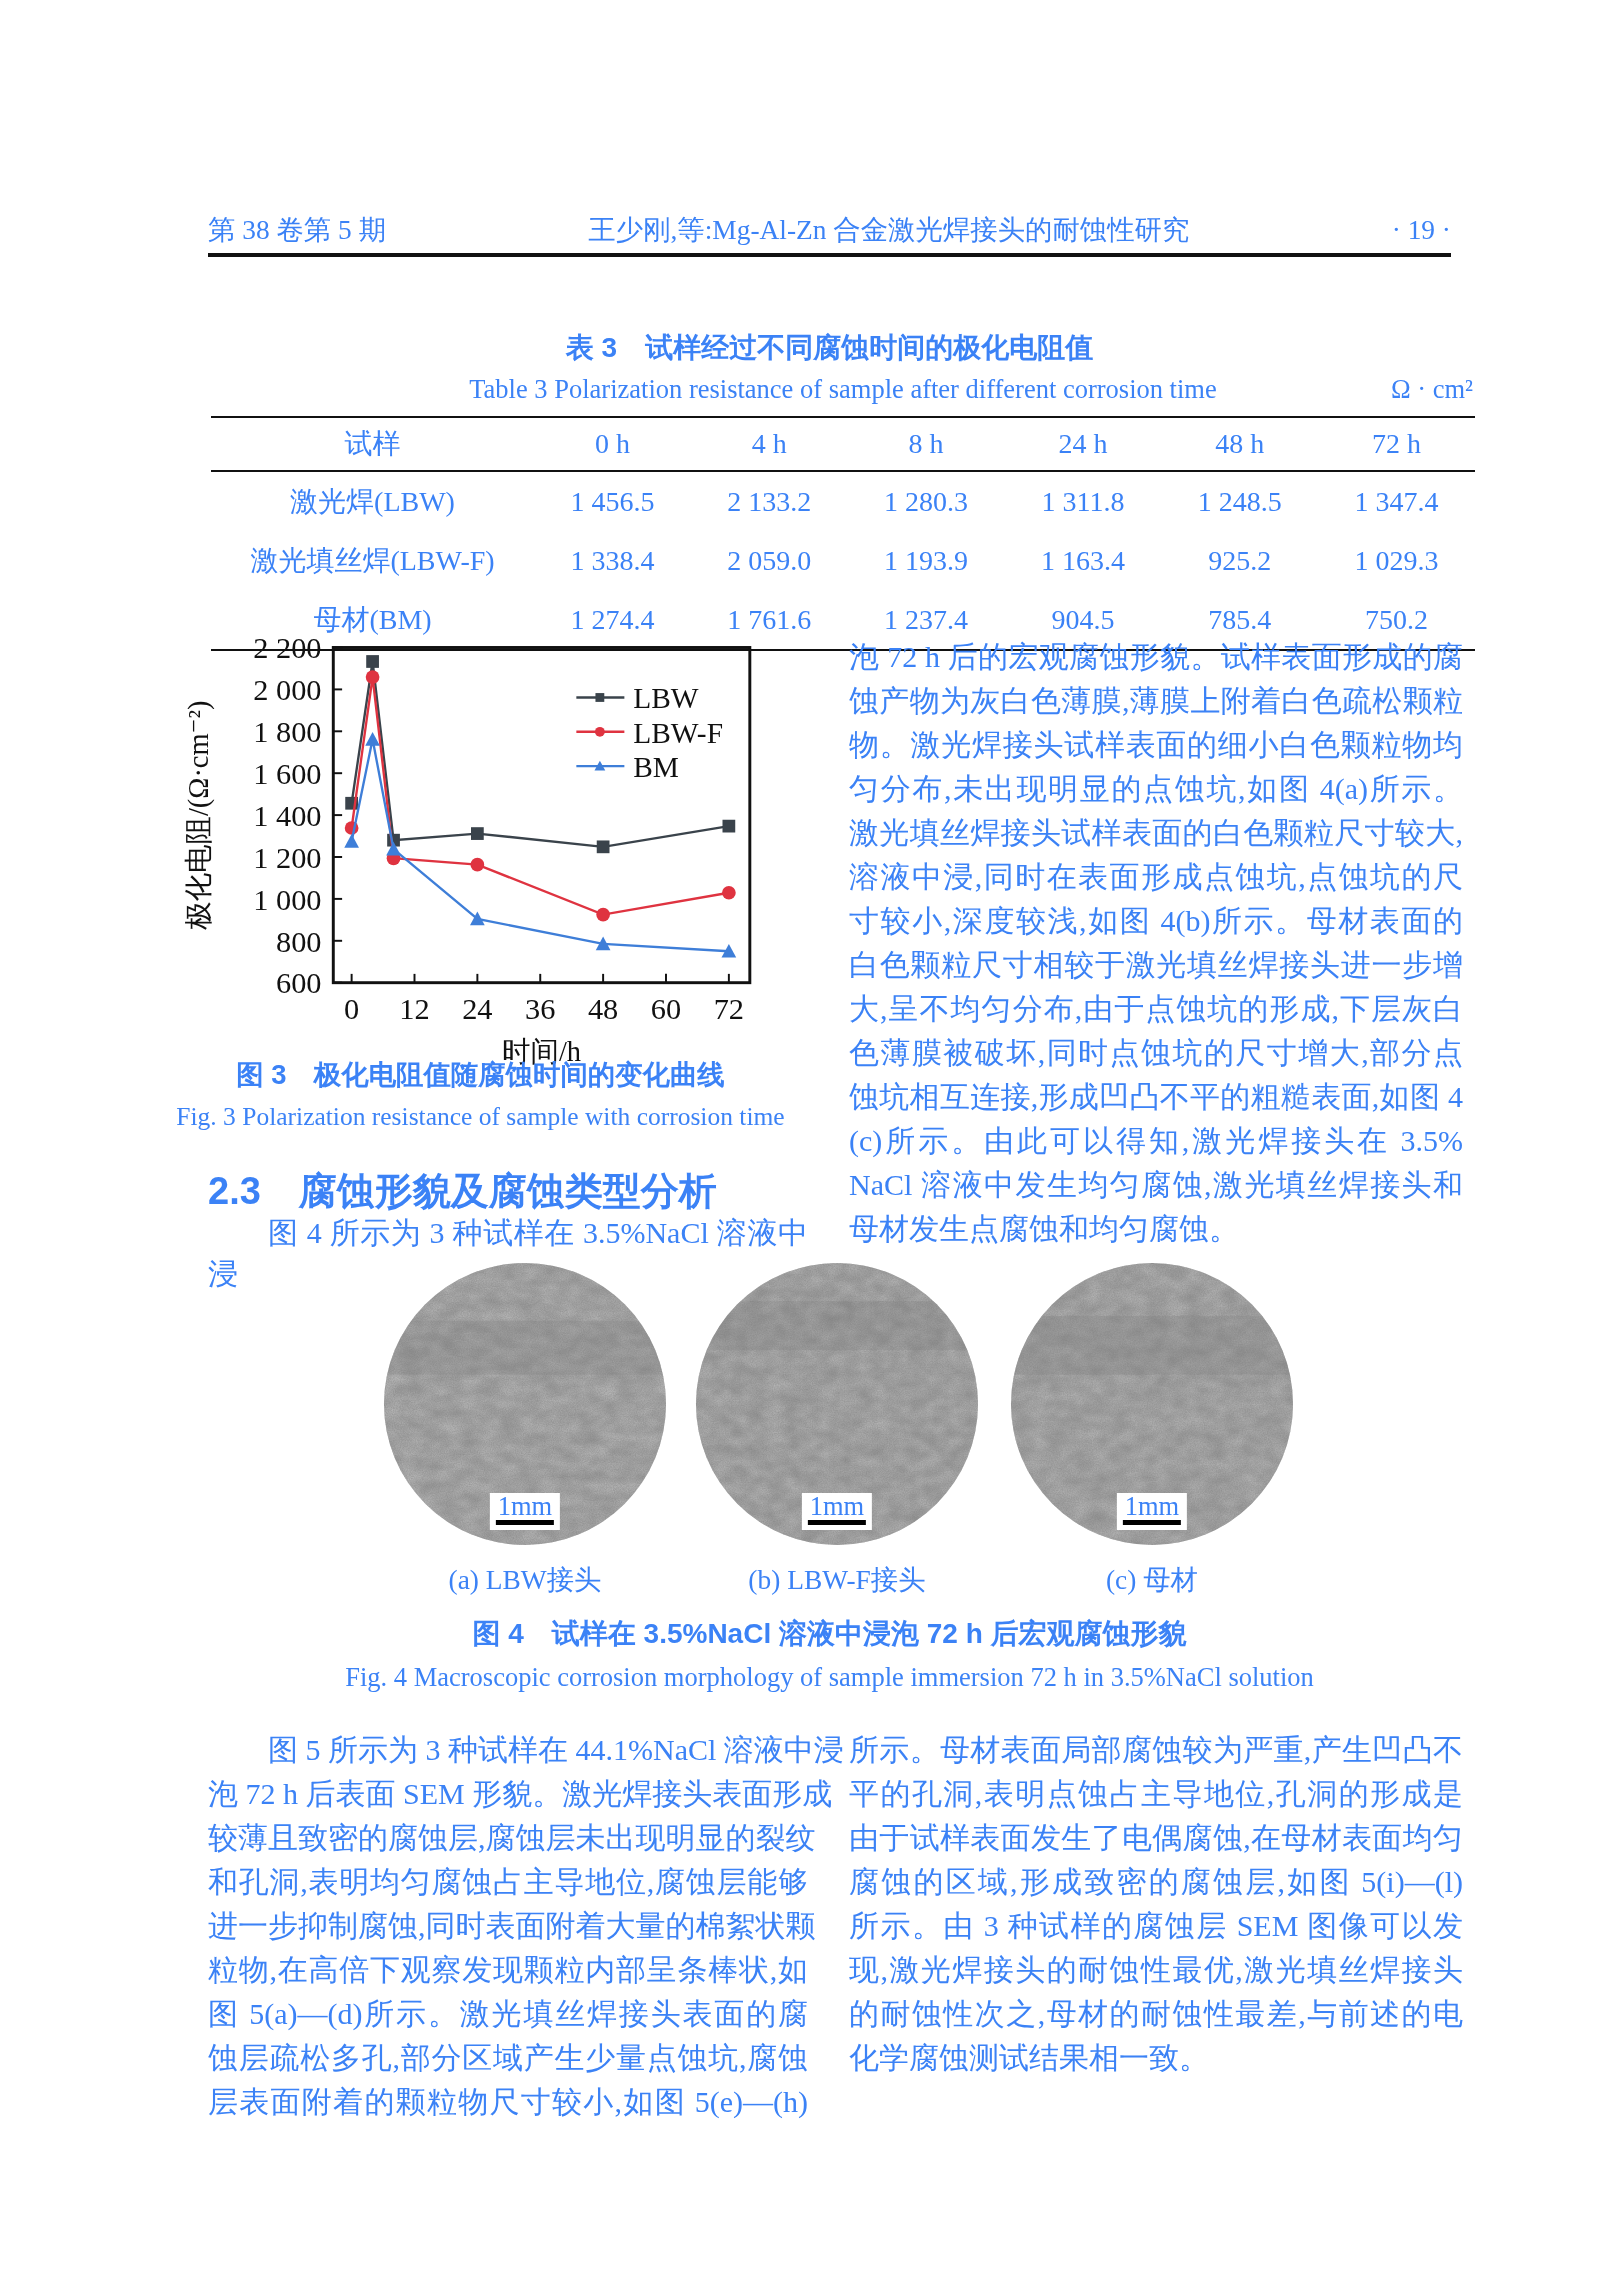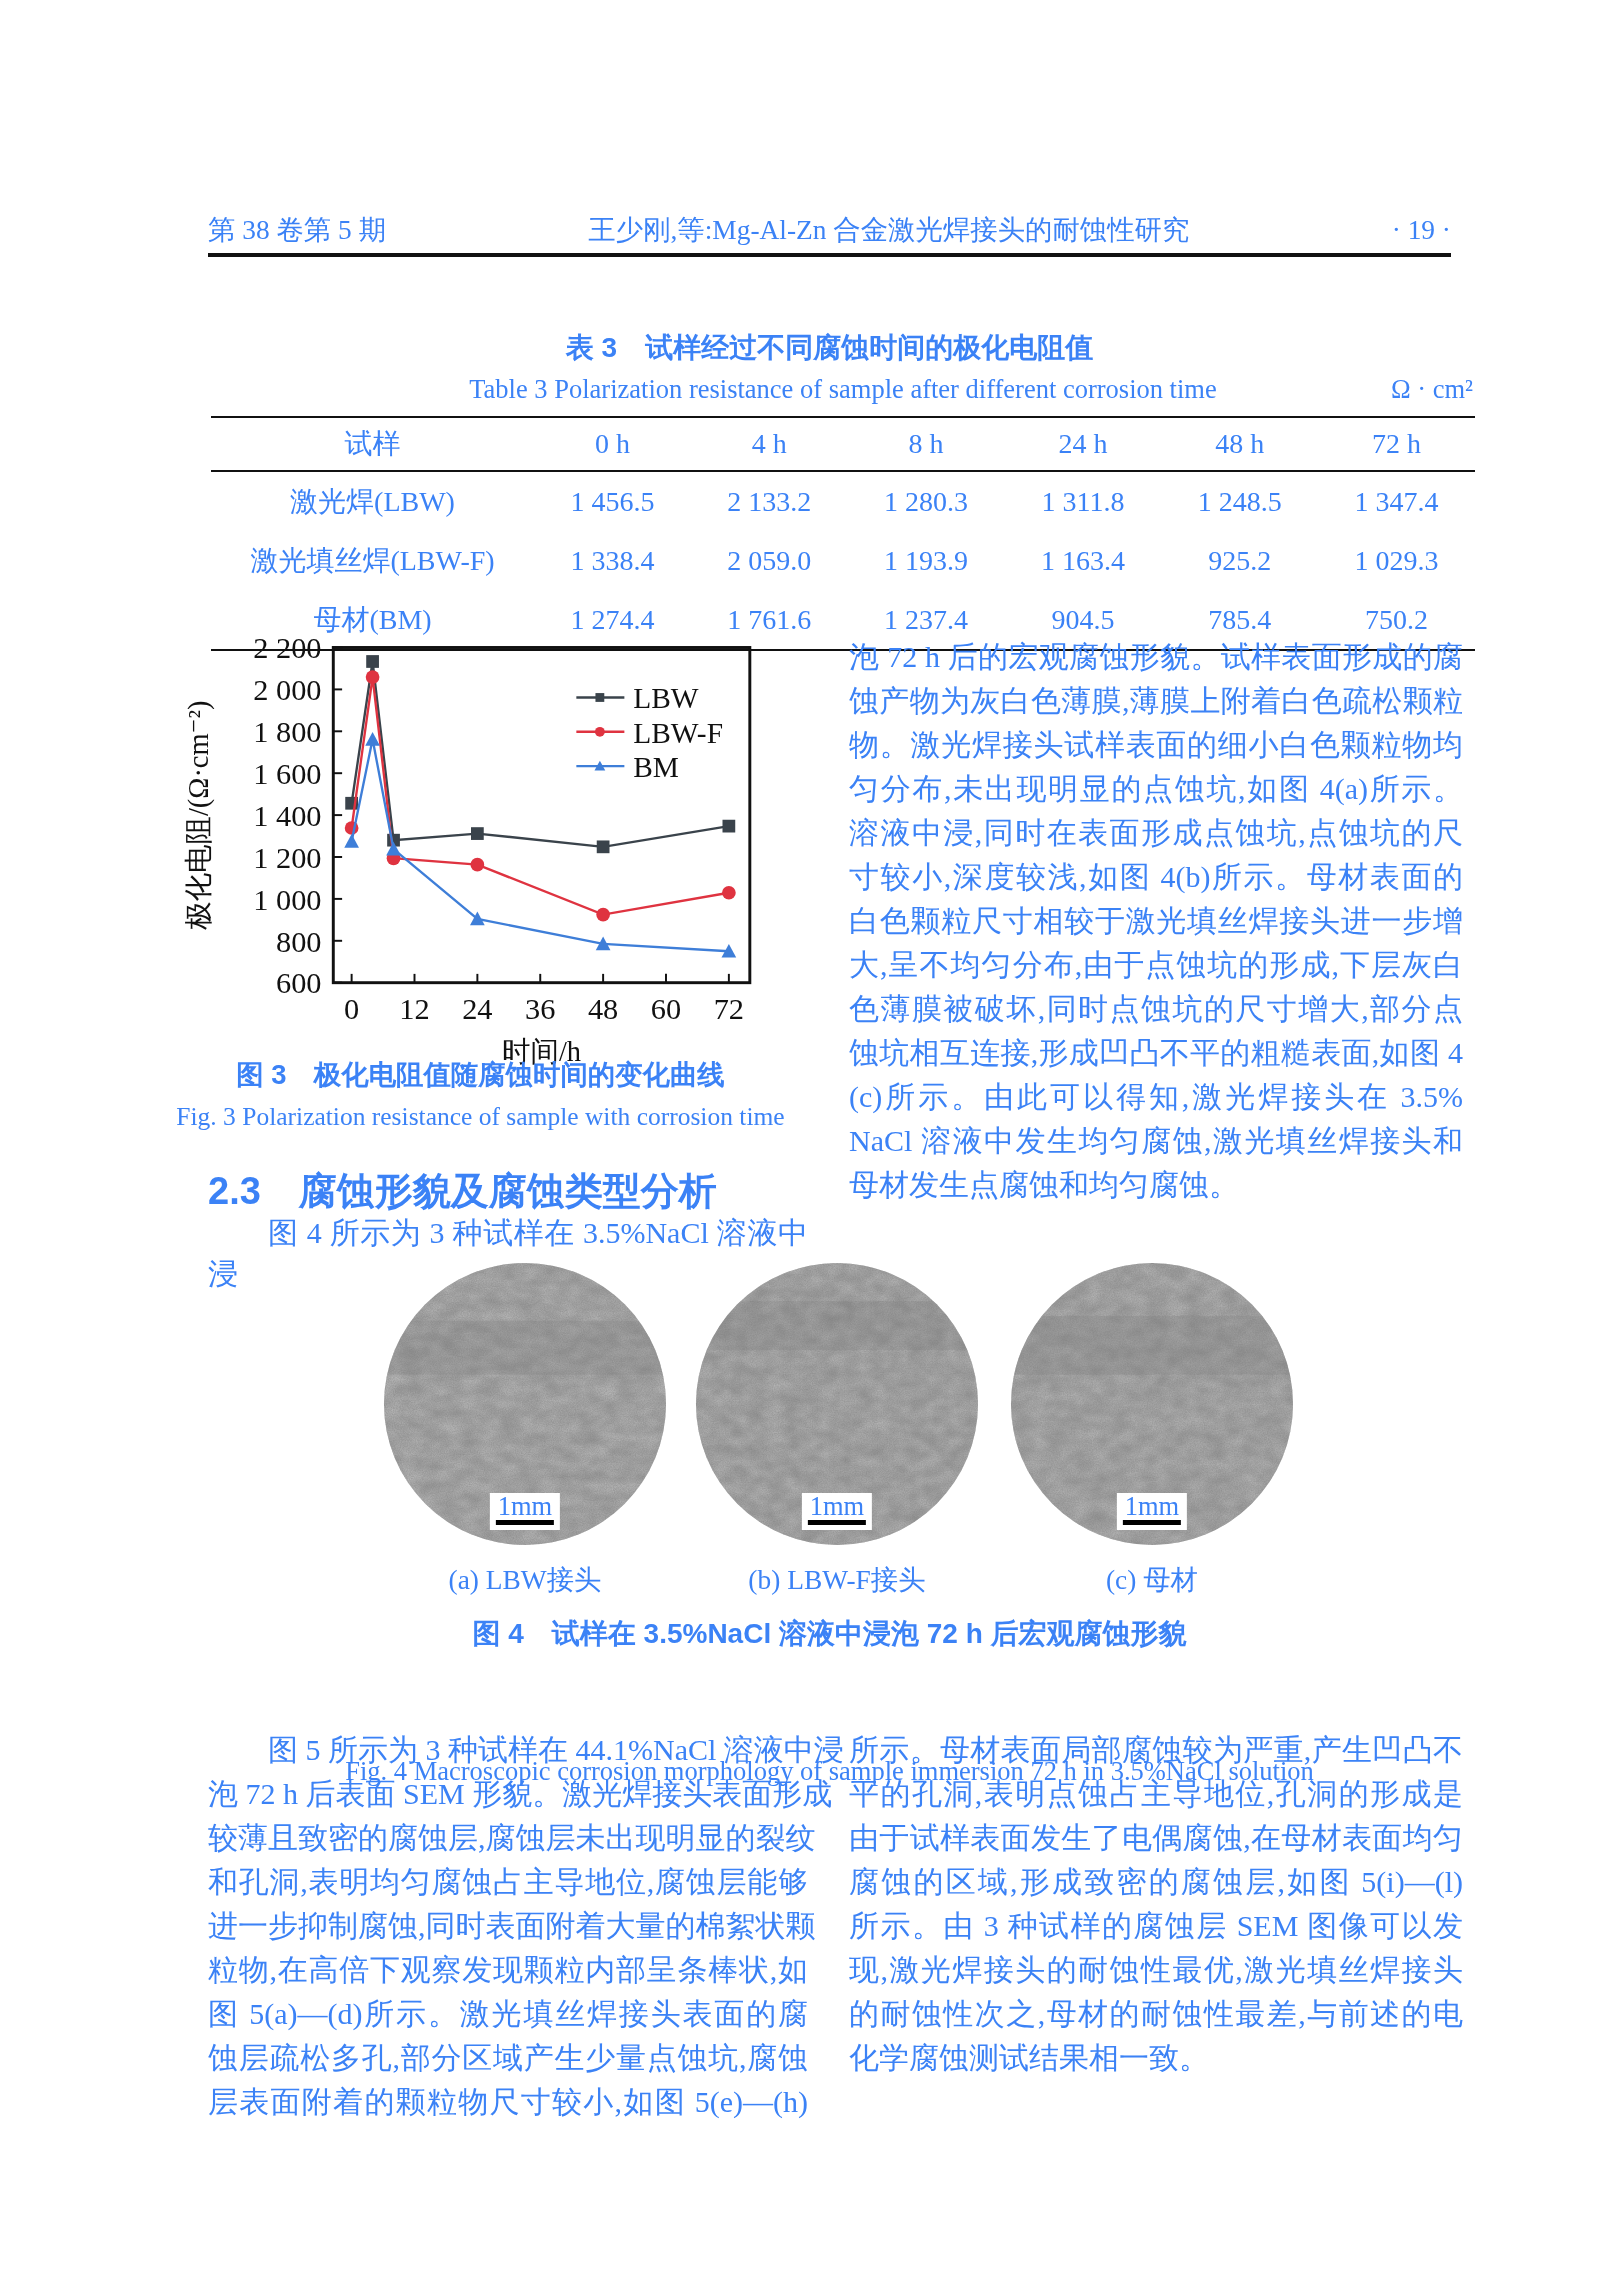--- a/index.html
+++ b/index.html
@@ -54,21 +54,21 @@
   .sem{position:absolute;top:1262px;width:284px;height:284px;border-radius:50%;}
   .sem svg{position:absolute;inset:0;}
   .sem .scalebar{position:absolute;left:50%;bottom:15.7px;transform:translateX(-50%);
                  background:#fff;padding:0 5.9px 4.9px 5.9px;line-height:1;}
   .sem .scalebar span{display:inline-block;font-size:26.5px;border-bottom:5.9px solid #000;padding:0 2px 1px 2px;}
   .sem-a{left:383px;} .sem-b{left:695px;} .sem-c{left:1010px;}
   .sublabel{position:absolute;top:1562px;width:284px;text-align:center;font-size:27.4px;}
   .sub-a{left:383px;} .sub-b{left:695px;} .sub-c{left:1010px;}
   .fig4-zh{position:absolute;left:208px;top:1615px;width:1243px;text-align:center;
            font-family:"Liberation Sans","DejaVu Sans",sans-serif;font-weight:bold;font-size:28px;}
-  .fig4-en{position:absolute;left:208px;top:1756px;width:1243px;text-align:center;font-size:26.5px;}
+  .fig4-en{position:absolute;left:208px;top:1662px;width:1243px;text-align:center;font-size:26.5px;}
 </style>
 </head>
 <body>
 
 <div class="page">
 
   <div class="hdr">
     <span class="issue">第 38 卷第 5 期</span>
     <span class="jtitle">王少刚,等:Mg-Al-Zn 合金激光焊接头的耐蚀性研究</span>
     <span class="pageno">· 19 ·</span>
@@ -194,20 +194,21 @@
   <div class="fig3-en">Fig. 3   Polarization resistance of sample with corrosion time</div>
 
   <div class="sec23">2.3　腐蚀形貌及腐蚀类型分析</div>
   <div class="lead-line">图 4 所示为 3 种试样在 3.5%NaCl 溶液中浸</div>
 
   <div class="col col-rt" id="col-rt">
       <div class="line">泡 72 h 后的宏观腐蚀形貌。试样表面形成的腐</div>
       <div class="line">蚀产物为灰白色薄膜,薄膜上附着白色疏松颗粒</div>
       <div class="line">物。激光焊接头试样表面的细小白色颗粒物均</div>
       <div class="line">匀分布,未出现明显的点蚀坑,如图 4(a)所示。</div>
+      <div class="line">激光填丝焊接头试样表面的白色颗粒尺寸较大,</div>
       <div class="line">溶液中浸,同时在表面形成点蚀坑,点蚀坑的尺</div>
       <div class="line">寸较小,深度较浅,如图 4(b)所示。母材表面的</div>
       <div class="line">白色颗粒尺寸相较于激光填丝焊接头进一步增</div>
       <div class="line">大,呈不均匀分布,由于点蚀坑的形成,下层灰白</div>
       <div class="line">色薄膜被破坏,同时点蚀坑的尺寸增大,部分点</div>
       <div class="line">蚀坑相互连接,形成凹凸不平的粗糙表面,如图 4</div>
       <div class="line">(c)所示。由此可以得知,激光焊接头在 3.5%</div>
       <div class="line">NaCl 溶液中发生均匀腐蚀,激光填丝焊接头和</div>
       <div class="line last">母材发生点腐蚀和均匀腐蚀。</div>
     </div>

